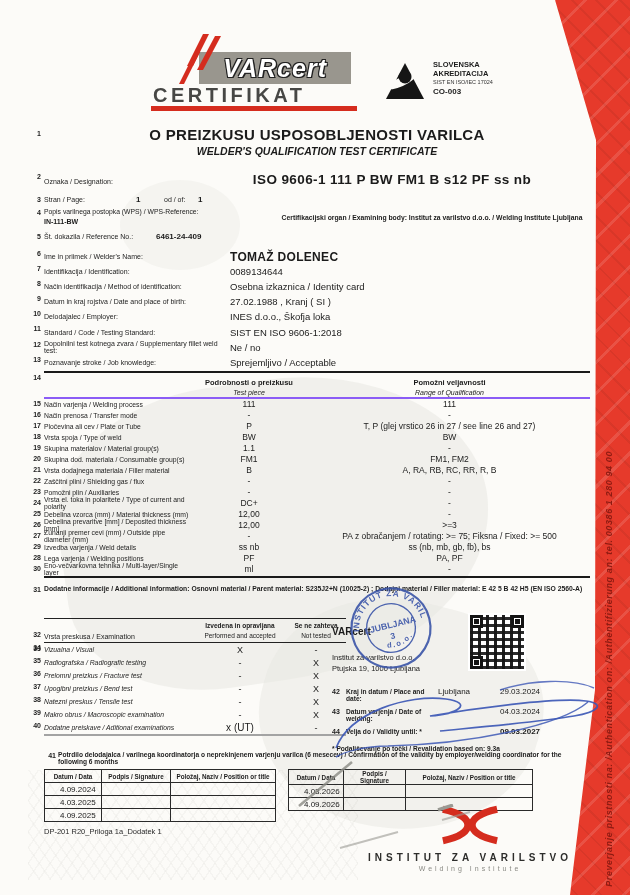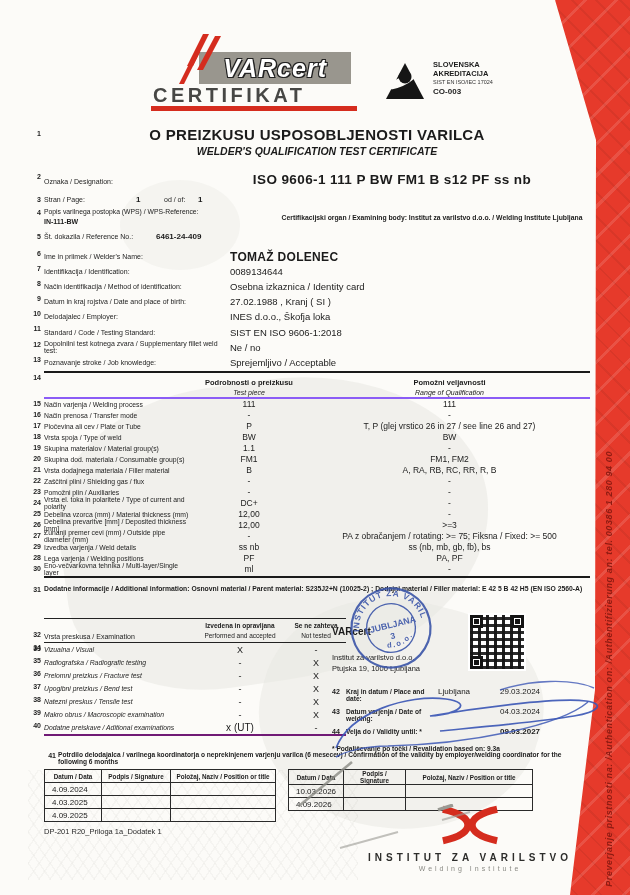--- a/index.html
+++ b/index.html
@@ -81,21 +81,21 @@
   .examwrap{position:relative;margin-top:26px;width:302px;border-top:1.5px solid #222;}
   .ex-head{display:flex;align-items:flex-end;padding-top:2px;border-bottom:1.5px solid #222;padding-bottom:2px;}
   .ex-title{flex:0 0 150px;font-size:7px;position:relative;}
   .ex-col{flex:0 0 92px;text-align:center;font-size:6.5px;font-weight:bold;line-height:1.5;}
   .ex-col.c2{flex:0 0 60px;}
   .ex-col .en{font-weight:normal;}
   .exrow{position:relative;display:flex;align-items:center;height:13px;}
   .exrow .lbl{flex:0 0 150px;font-size:6.8px;font-style:italic;}
   .exrow .c1{flex:0 0 92px;text-align:center;font-size:9px;}
   .exrow .c2{flex:0 0 60px;text-align:center;font-size:9px;}
-  .exrow.last{border-bottom:2px solid #701a75;}
+  .exrow.last{border-bottom:2px solid #a3a3a3;}
   .exrow.last .c1{font-size:10px;}
   
   .certifier{position:absolute;left:332px;top:618px;width:256px;z-index:2;}
   .vc-name{font-size:10px;font-weight:bold;margin-top:8px;}
   .vc-org{font-size:7.5px;margin-top:16px;}
   .vc-addr{font-size:7.5px;margin-top:2px;}
   .crow{position:relative;display:flex;align-items:baseline;margin-top:5px;}
   .crow .num2{flex:0 0 14px;font-size:7px;font-weight:bold;}
   .crow .lbl{flex:0 0 92px;font-size:6.6px;font-weight:bold;}
   .crow .place{flex:0 0 62px;font-size:8px;}
@@ -110,21 +110,21 @@
                repeating-linear-gradient(0deg,rgba(20,20,20,.9) 0 3px,transparent 3px 7px);}
   .finder{position:absolute;width:13px;height:13px;border:3px solid #141414;background:#fff;box-sizing:border-box;}
   .finder::after{content:"";position:absolute;left:1px;top:1px;width:5px;height:5px;background:#141414;}
   .f-tl{left:0;top:0;} .f-tr{right:0;top:0;} .f-bl{left:0;bottom:0;}
   
   .row41{position:relative;margin-top:15px;font-size:6.6px;font-weight:bold;padding-left:14px;}
   .tables{display:flex;gap:12px;margin-top:4px;}
   table.conf{border-collapse:collapse;border:1.2px solid #2a2a2a;}
   table.conf th,table.conf td{border:1px solid #2a2a2a;height:12px;padding:0 3px;}
   table.conf th{font-size:6.3px;font-weight:bold;text-align:center;}
-  table.conf td{font-size:8px;text-align:left;padding-left:7px;}
+  table.conf td{font-size:8px;text-align:left;padding-left:15px;}
   .doccode{font-size:7.5px;margin-top:5px;color:#2b2b2b;}
   
   .footerlogo{position:absolute;left:340px;top:804px;width:260px;text-align:center;z-index:2;}
   .fl-title{font-size:10px;font-weight:bold;letter-spacing:4px;color:#2d2d2b;margin-top:2px;}
   .fl-sub{font-size:7px;letter-spacing:3px;color:#8b8b85;margin-top:2px;}
   .overlay{position:absolute;left:0;top:0;width:630px;height:895px;z-index:5;pointer-events:none;}
 </style>
 </head>
 <body>
 
@@ -458,21 +458,21 @@
       </tbody>
         </table>
       <table class="conf" style="align-self:flex-start">
         <tbody>
             <tr>
           <th style="width:48px">Datum / Data</th>
           <th style="width:55px">Podpis / Signature</th>
           <th style="width:120px">Položaj, Naziv / Position or title</th>
         </tr>
         <tr>
-              <td>10.03.2026</td>
+              <td>4.03.2026</td>
               <td></td>
               <td></td>
             </tr>
         <tr>
               <td>4.09.2026</td>
               <td></td>
               <td></td>
             </tr>
       </tbody>
         </table>

